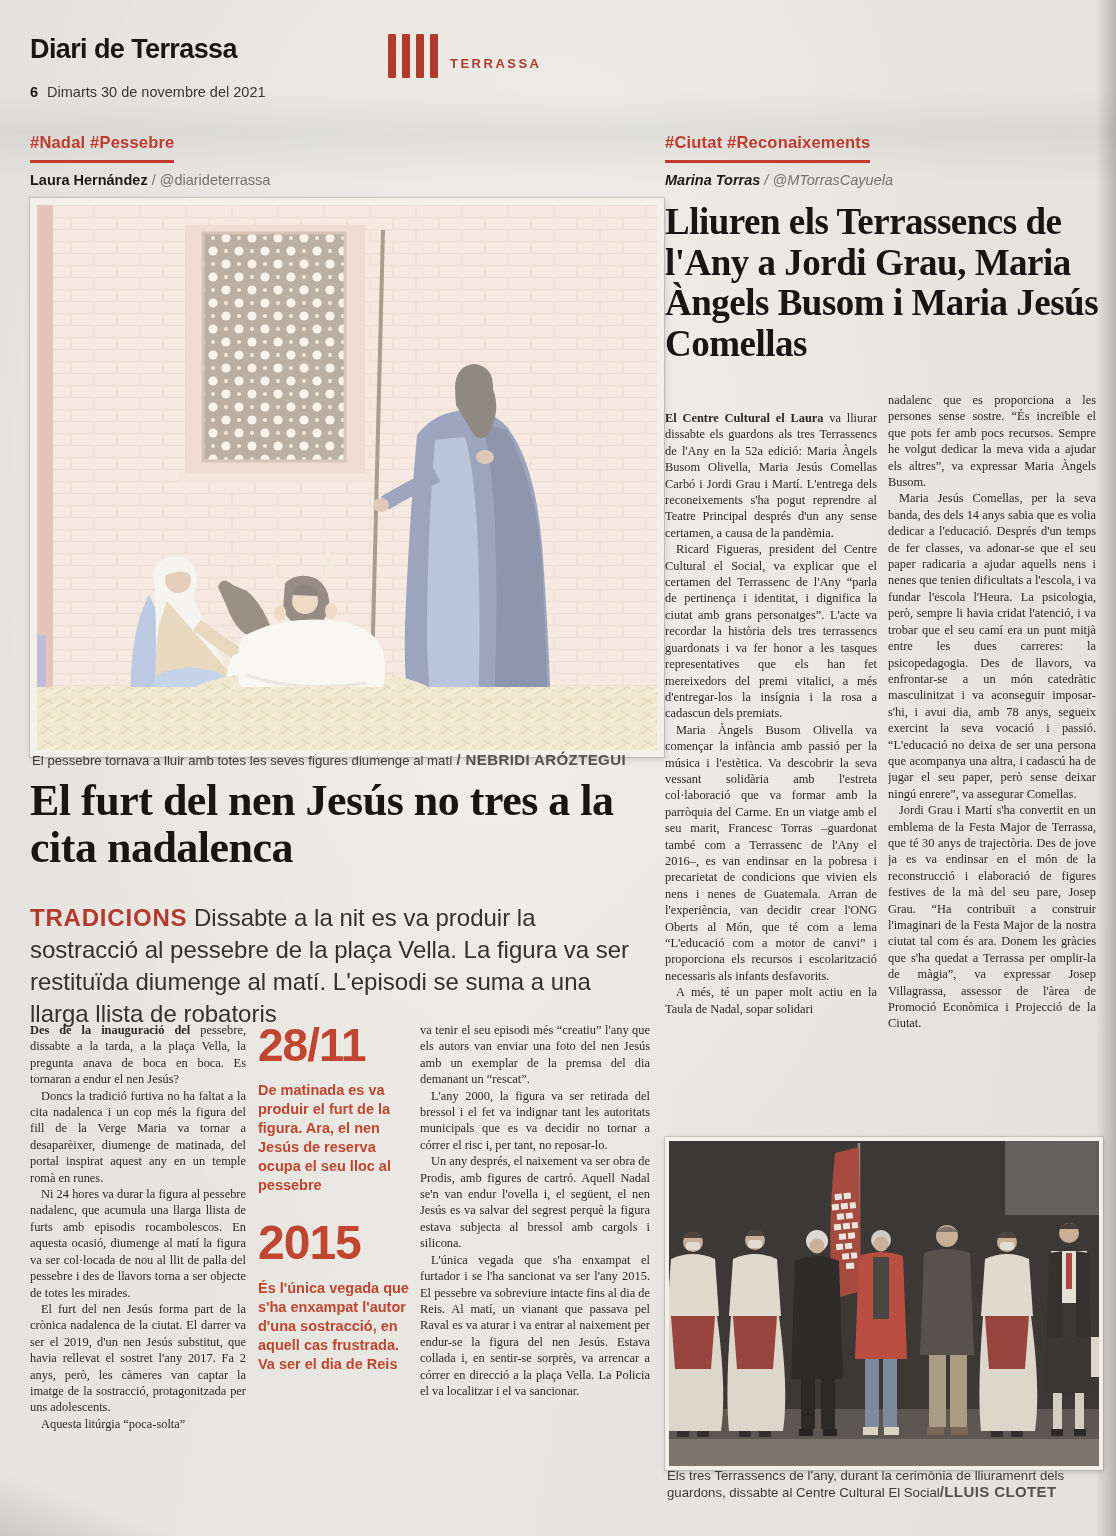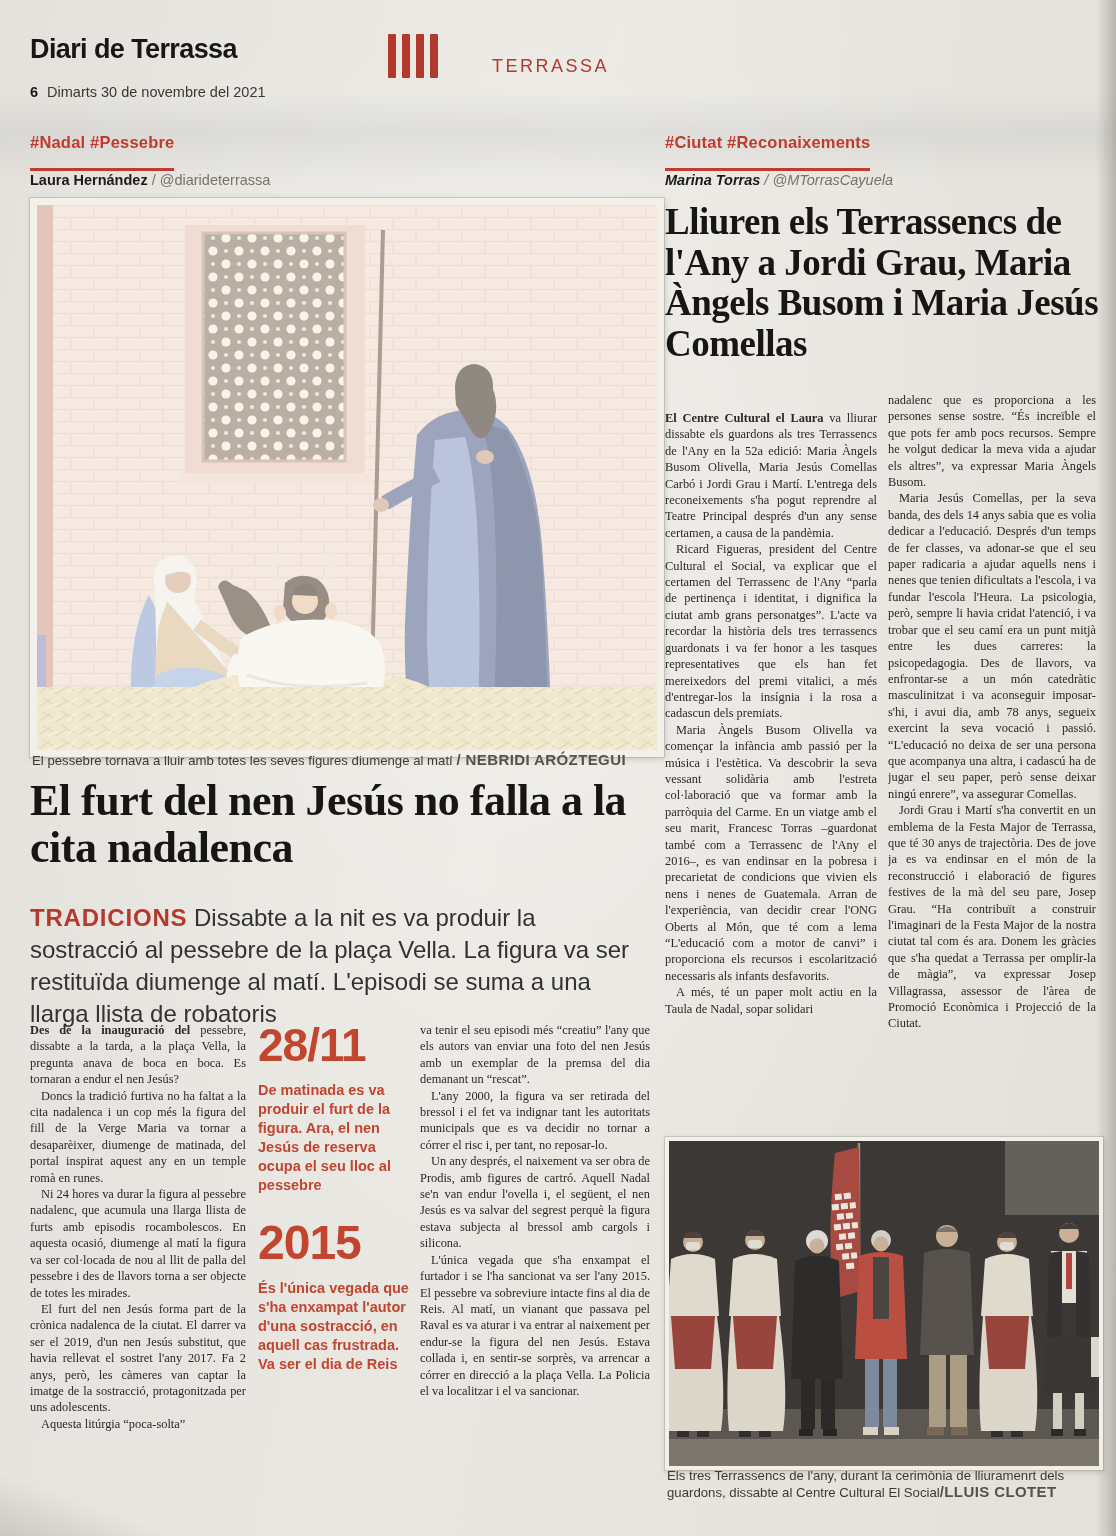--- a/index.html
+++ b/index.html
@@ -11,23 +11,23 @@
     font-family:"Liberation Sans",sans-serif;
     color:#2b2826;
   }
   .abs{position:absolute;}
   
   .masthead{font-family:"Liberation Sans",sans-serif;font-weight:bold;font-size:27px;letter-spacing:-0.6px;color:#191714;}
   .dateline{font-size:14.5px;color:#3a3833;}
   .dateline b{margin-right:9px;color:#191714;}
   .bars{display:flex;gap:6px;}
   .bars i{display:block;width:8px;height:44px;background:#b23a2c;border-radius:1px;}
-  .sectionname{font-weight:normal;font-size:18px;letter-spacing:2.5px;color:#b23a2c;margin-left:42px;}
-  
-  .kicker{display:inline-block;font-weight:bold;font-size:16.5px;color:#c03b2d;border-bottom:3px solid #c23b2e;padding-bottom:16px;letter-spacing:.2px;}
+  .sectionname{font-weight:bold;font-size:13px;letter-spacing:2.5px;color:#b23a2c;}
+  
+  .kicker{display:inline-block;font-weight:bold;font-size:16.5px;color:#c03b2d;border-bottom:3px solid #c23b2e;padding-bottom:8px;letter-spacing:.2px;}
   .byline{font-size:14.5px;color:#76726a;}
   .byline b{color:#1d1b18;margin-right:4px;}
   
   .photoframe{border:7px solid #f2f0e9;box-shadow:0 0 0 1px rgba(120,115,105,.25), 1px 2px 6px rgba(90,85,75,.25);background:#fff;}
   .photoframe svg{display:block;}
   .caption{font-size:13.2px;line-height:16px;color:#3d3a35;}
   .caption .credit{font-weight:bold;font-size:15px;letter-spacing:.4px;color:#55514b;}
   
   .headline{font-family:"Liberation Serif",serif;font-weight:bold;color:#181615;letter-spacing:-0.5px;}
   .headline.left{font-size:44px;line-height:1.06;}
@@ -142,21 +142,21 @@
       <ellipse cx="294" cy="406" rx="6" ry="8" fill="#e6c19e"></ellipse>
     </g>
     <rect x="0" y="482" width="620" height="63" fill="url(#straw)"></rect>
     <rect width="620" height="545" fill="#ffffff" opacity="0.42"></rect>
   </svg>
 </div>
 <div class="abs caption" style="left:32px;top:752px;width:618px;">
   <span>El pessebre tornava a lluir amb totes les seves figures diumenge al matí </span><span class="credit">/ NEBRIDI ARÓZTEGUI</span>
 </div>
 
-<div class="abs headline left" style="left:30px;top:778px;width:625px;">El furt del nen Jesús no falla a la cita nadalenca</div>
+<div class="abs headline left" style="left:30px;top:778px;width:625px;">El furt del nen Jesús no tres a la cita nadalenca</div>
 
 <div class="abs standfirst" style="left:30px;top:902px;width:608px;">
   <span class="tag">TRADICIONS</span><span> Dissabte a la nit es va produir la sostracció al pessebre de la plaça Vella. La figura va ser restituïda diumenge al matí. L'episodi se suma a una llarga llista de robatoris</span>
 </div>
 
 <div class="abs bodycol" style="left:30px;top:1022px;width:216px;height:510px;">
   <p><span class="lead">Des de la inauguració del</span><span> pessebre, dissabte a la tarda, a la plaça Vella, la pregunta anava de boca en boca. Es tornaran a endur el nen Jesús?</span></p>
   <p>Doncs la tradició furtiva no ha faltat a la cita nadalenca i un cop més la figura del fill de la Verge Maria va tornar a desaparèixer, diumenge de matinada, del portal inspirat aquest any en un temple romà en runes.</p>
   <p>Ni 24 hores va durar la figura al pessebre nadalenc, que acumula una llarga llista de furts amb episodis rocambolescos. En aquesta ocasió, diumenge al matí la figura va ser col·locada de nou al llit de palla del pessebre i des de llavors torna a ser objecte de totes les mirades.</p>
   <p>El furt del nen Jesús forma part de la crònica nadalenca de la ciutat. El darrer va ser el 2019, d'un nen Jesús substitut, que havia rellevat el sostret l'any 2017. Fa 2 anys, però, les càmeres van captar la imatge de la sostracció, protagonitzada per uns adolescents.</p>

